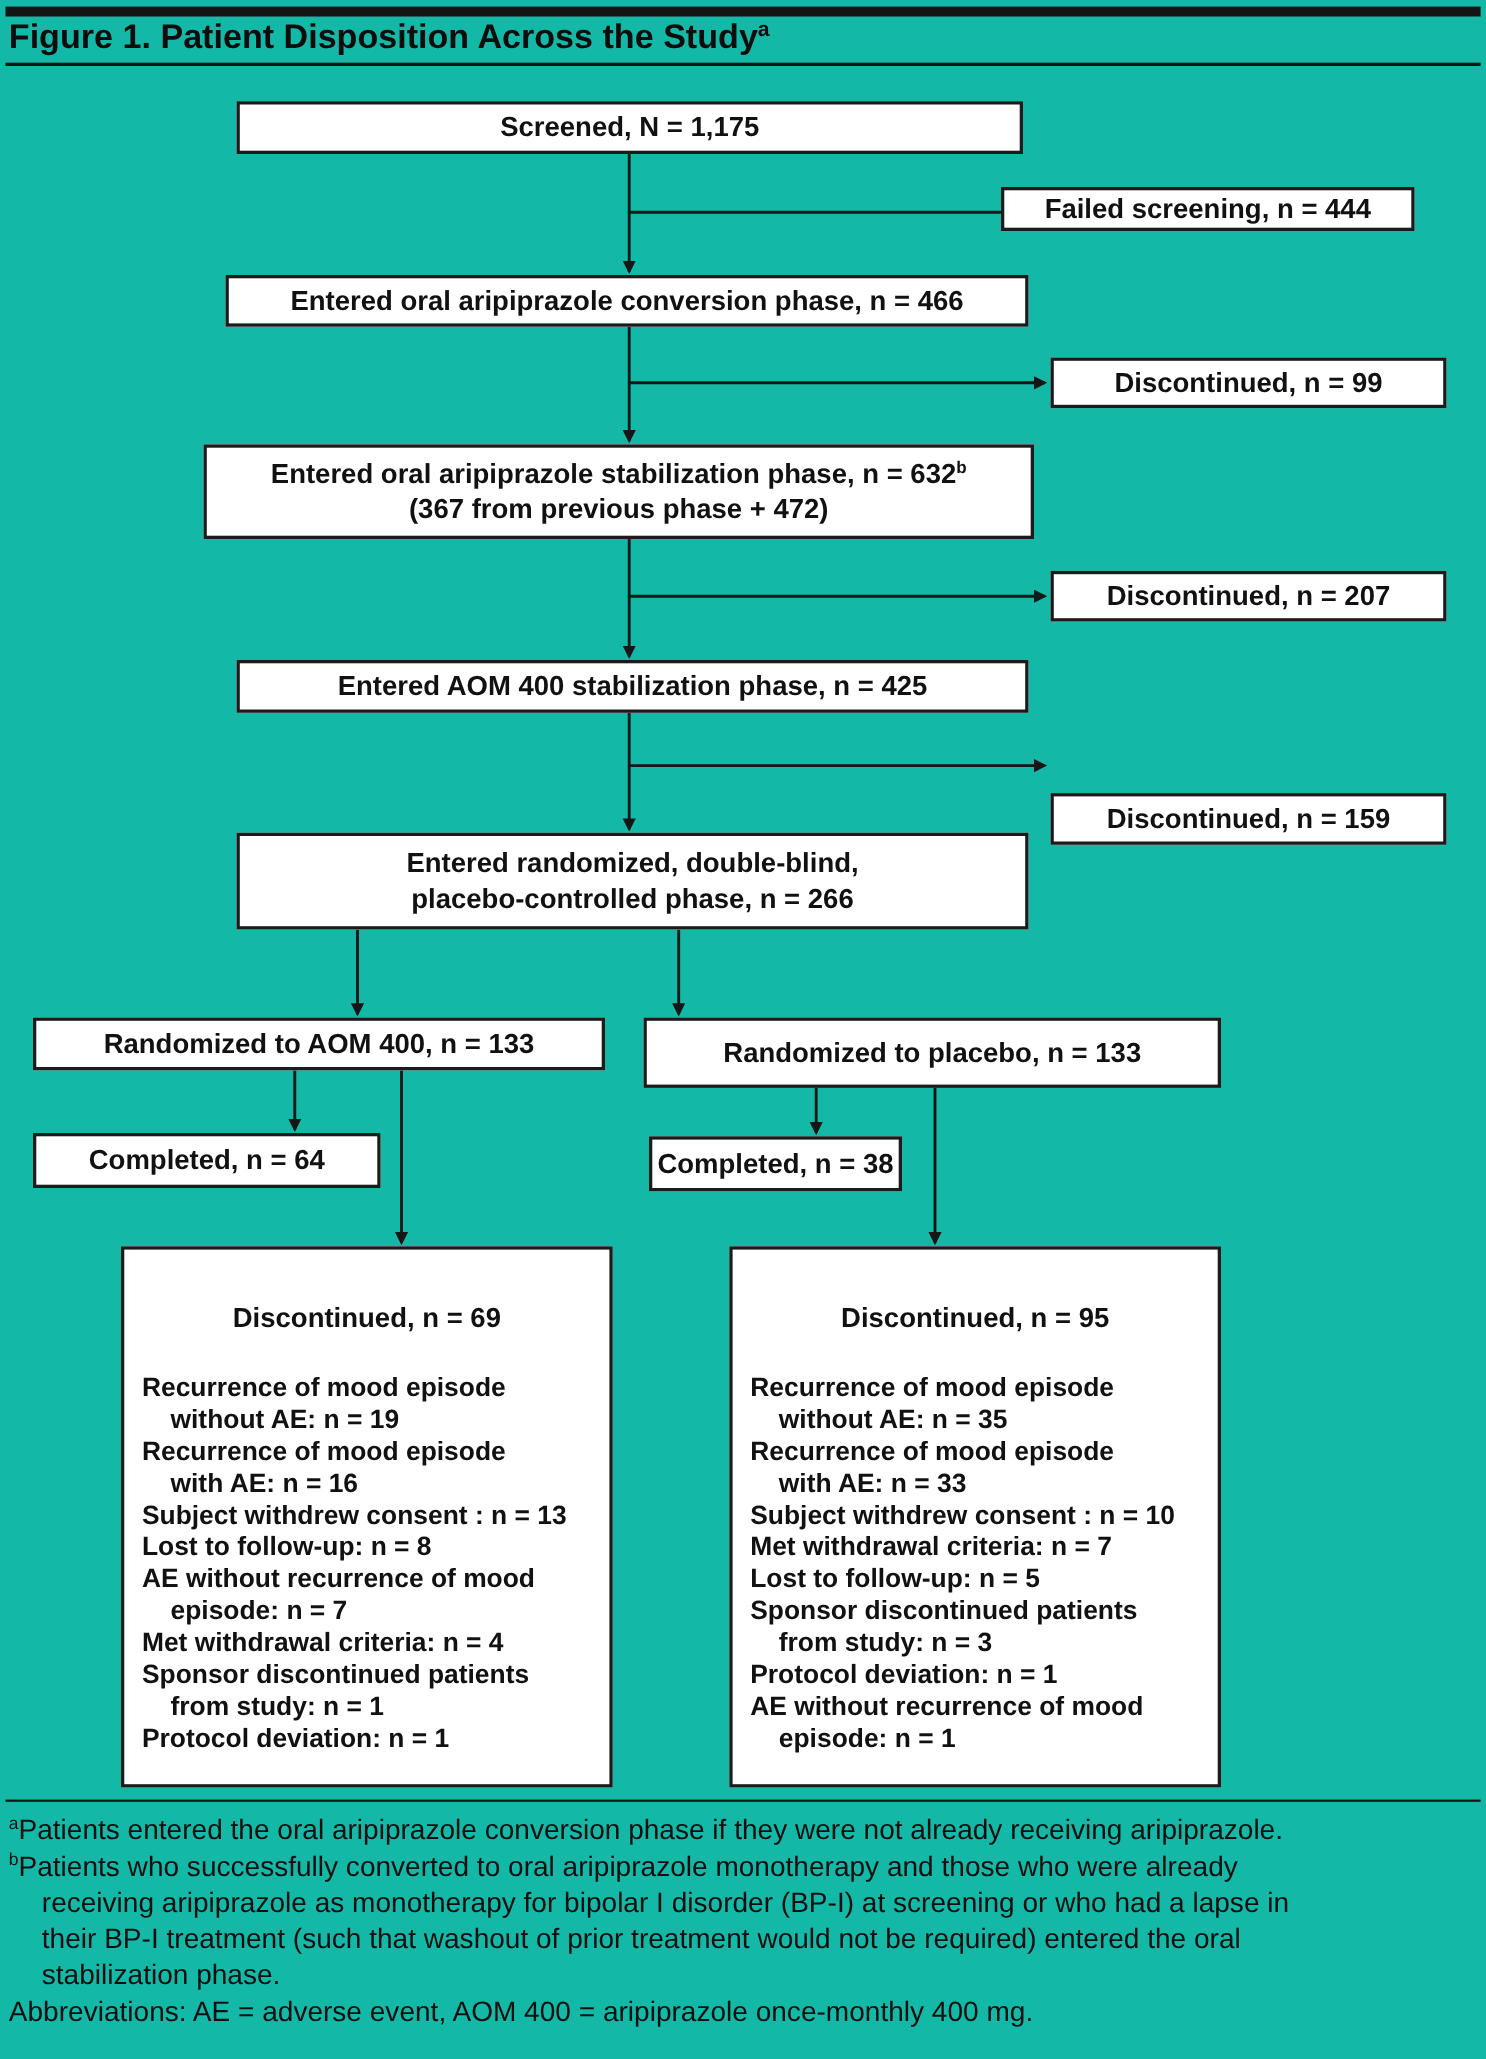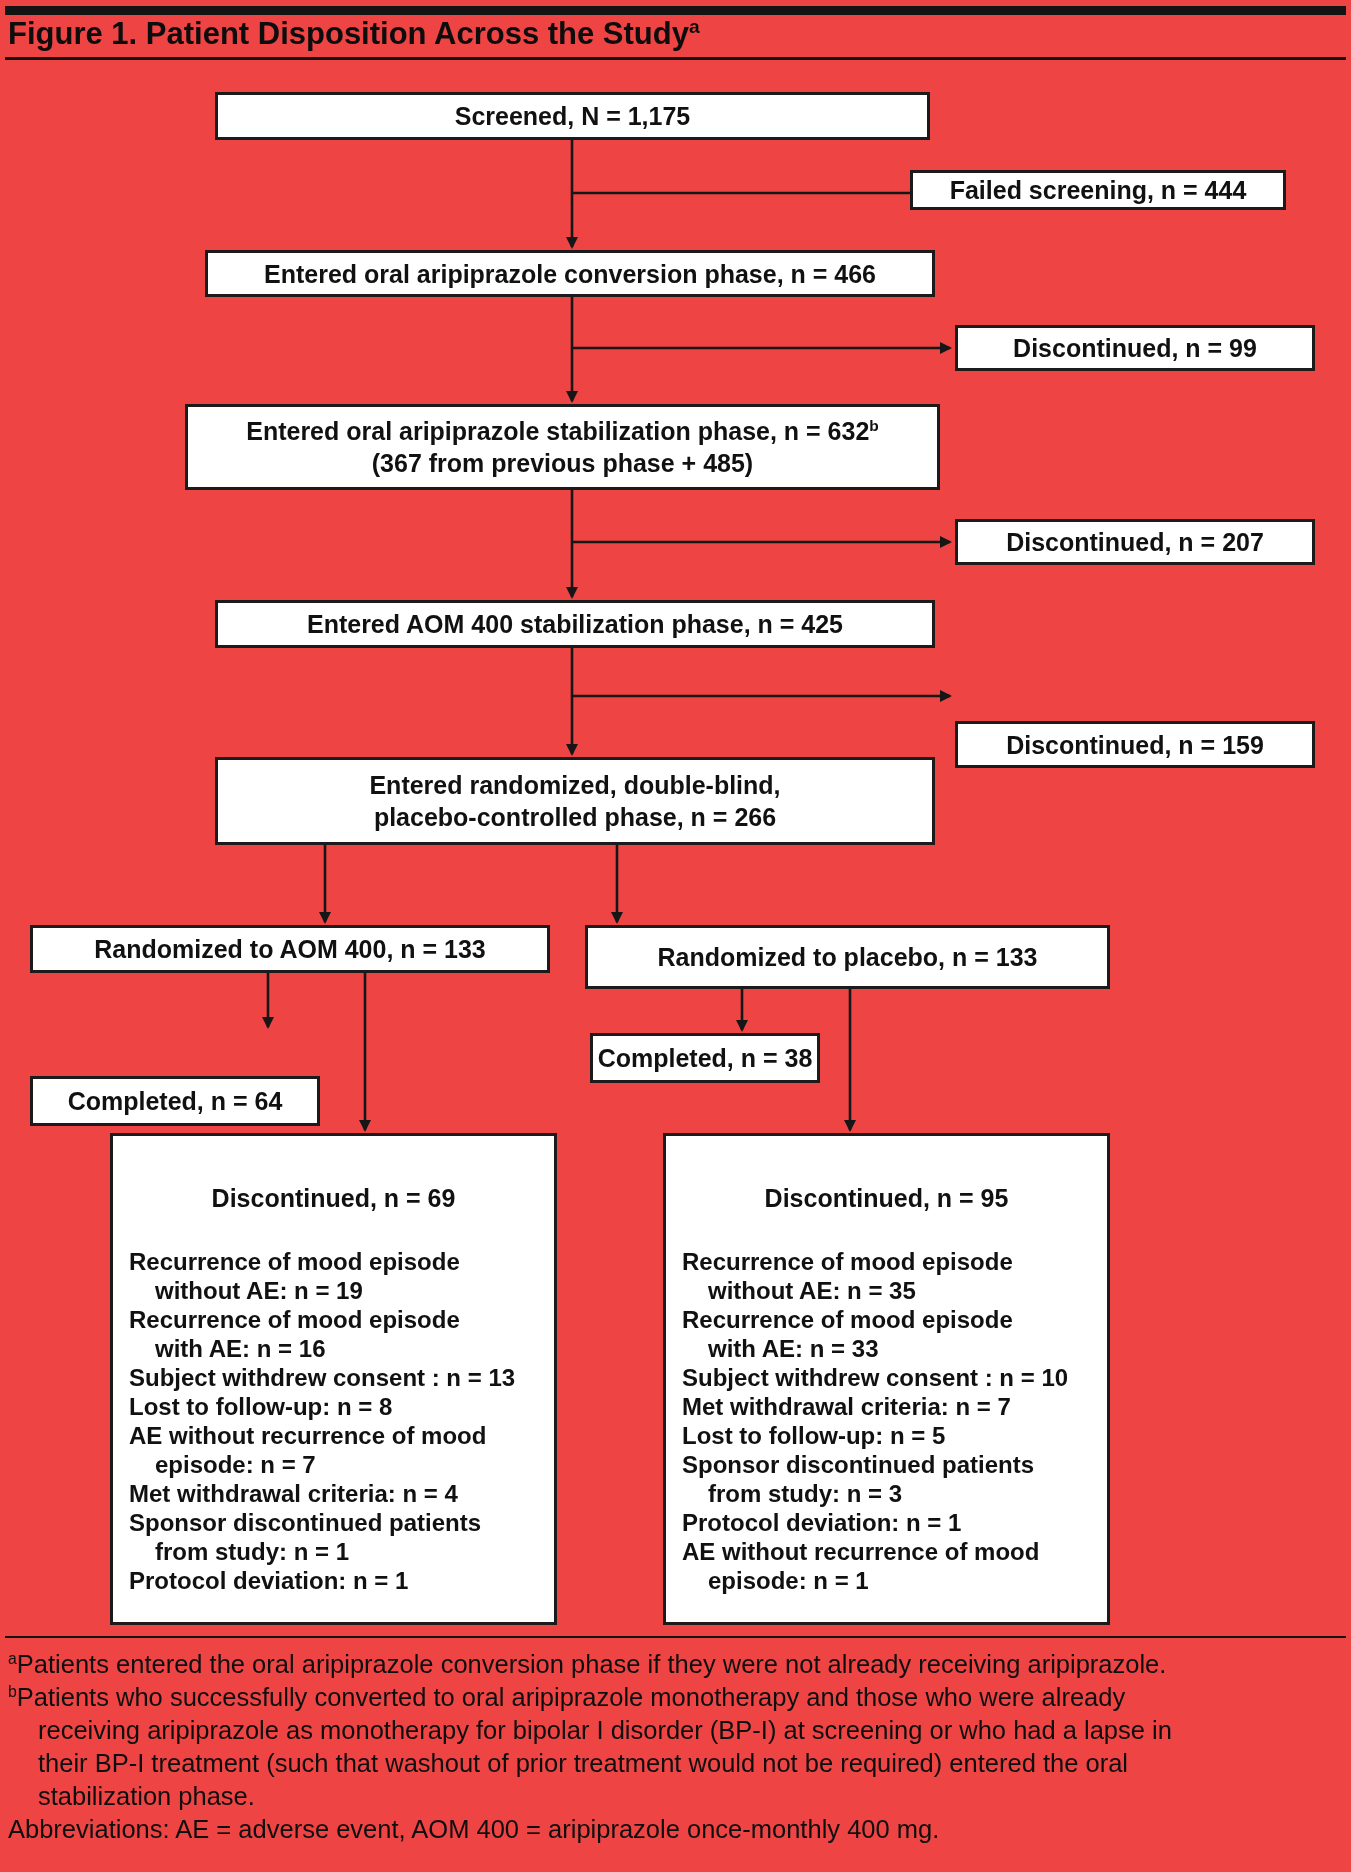--- a/index.html
+++ b/index.html
@@ -1,18 +1,18 @@
 <!DOCTYPE html>
 <html><head>
 <meta charset="utf-8">
 <style>
   * { margin:0; padding:0; box-sizing:border-box; }
   html,body { background:#ffffff; }
   body { font-family:"Liberation Sans","DejaVu Sans",sans-serif; color:#111; }
-  .page { position:relative; width:1351px; height:1872px; background:#ef4444; overflow:hidden; }
+  .page { position:relative; width:1351px; height:1872px; background:#14b8a6; overflow:hidden; }
 
   .rule { position:absolute; background:#141414; }
   .rule-top   { left:5px; right:5px; top:6px;    height:9px; }
   .rule-title { left:5px; right:5px; top:57px;   height:3px; }
   .rule-foot  { left:5px; right:5px; top:1636px; height:2px; }
 
   .title { position:absolute; left:8px; top:16px; font-size:31px; font-weight:bold; color:#0d0d0d; }
   sup { font-size:0.62em; line-height:0; vertical-align:super; }
 
   .arrows { position:absolute; left:0; top:0; z-index:1; }
@@ -28,21 +28,21 @@
   .b-failed      { left:910px; top:170px;  width:376px; height:40px; }
   .b-conversion  { left:205px; top:250px;  width:730px; height:47px; }
   .b-disc1       { left:955px; top:325px;  width:360px; height:46px; }
   .b-stab        { left:185px; top:404px;  width:755px; height:86px; }
   .b-disc2       { left:955px; top:519px;  width:360px; height:46px; }
   .b-aom         { left:215px; top:600px;  width:720px; height:48px; }
   .b-disc3       { left:955px; top:673px;  width:360px; height:47px;margin-top:48px; }
   .b-randphase   { left:215px; top:757px;  width:720px; height:88px; }
   .b-randaom     { left:30px;  top:925px;  width:520px; height:48px; }
   .b-randplacebo { left:585px; top:925px;  width:525px; height:64px; }
-  .b-comp64      { left:30px;  top:1076px; width:290px; height:50px; }
+  .b-comp64      { left:30px;  top:1030px; width:316px; height:50px; }
   .b-comp38      { left:590px; top:1033px; width:230px; height:50px; }
   .b-disc69      { left:110px; top:1133px; width:447px; height:492px; }
   .b-disc95      { left:663px; top:1133px; width:447px; height:492px; }
 
   .detail { justify-content:flex-end; padding:15px 16px 27px; }
   .detail-title { font-size:25px; }
   .detail-items { margin-top:33px; width:100%; text-align:left; font-size:24px; line-height:29px; }
   .detail-items .item { padding-left:26px; text-indent:-26px; white-space:pre-line; }
 
   .footnotes { position:absolute; left:8px; top:1648px; width:1336px; font-size:25.5px; line-height:33px; color:#0f0f0f; z-index:2; }
@@ -94,21 +94,21 @@
   <div class="box b-conversion">
       <span>Entered oral aripiprazole conversion phase, n = 466</span>
     </div>
 
   <div class="box b-disc1">
       <span>Discontinued, n = 99</span>
     </div>
 
   <div class="box b-stab">
     <div><span>Entered oral aripiprazole stabilization phase, n = 632</span><sup>b</sup></div>
-    <div>(367 from previous phase + 485)</div>
+    <div>(367 from previous phase + 472)</div>
   </div>
 
   <div class="box b-disc2">
       <span>Discontinued, n = 207</span>
     </div>
 
   <div class="box b-aom">
       <span>Entered AOM 400 stabilization phase, n = 425</span>
     </div>
 

